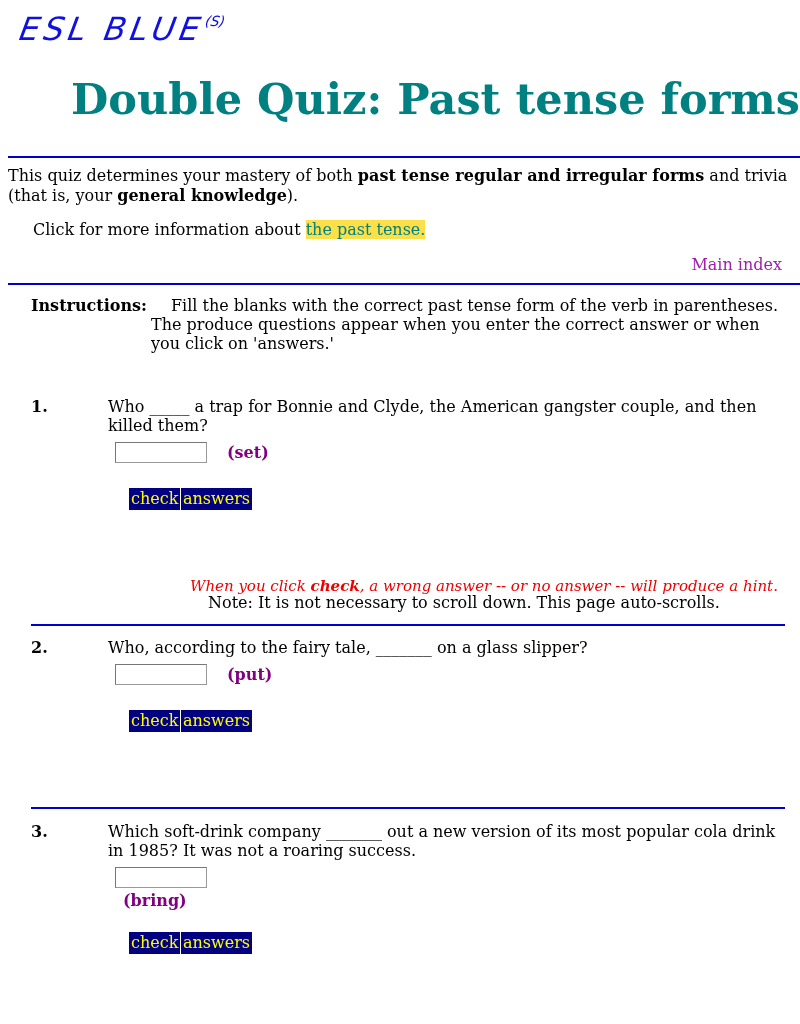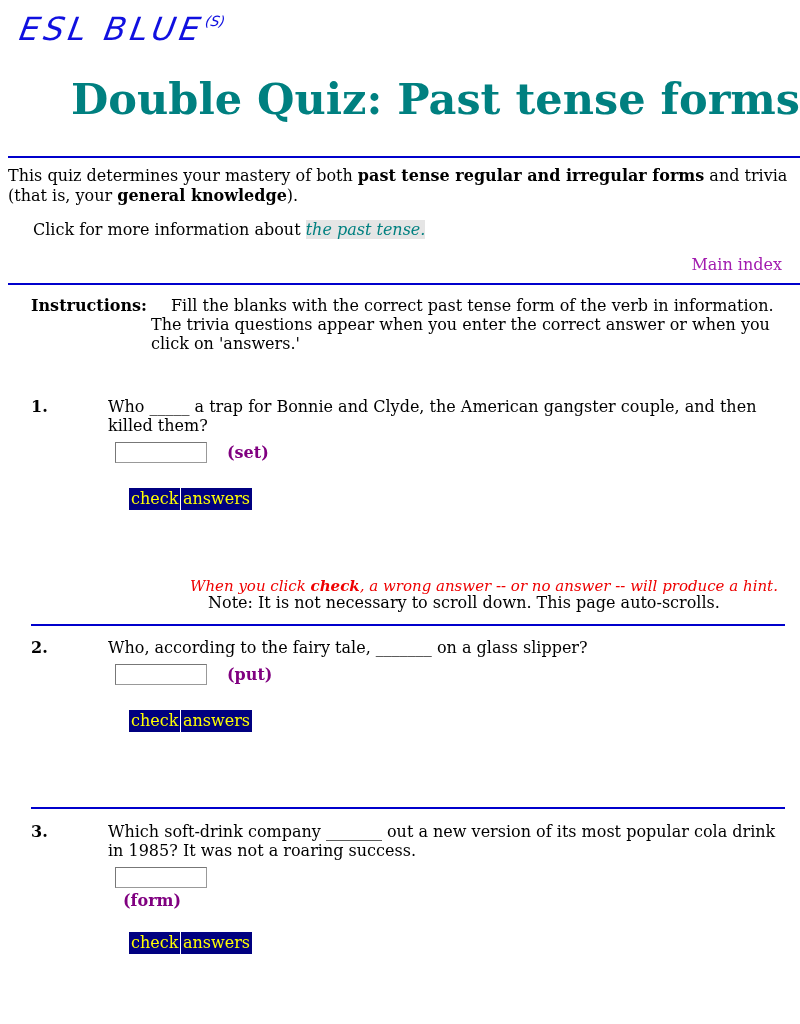--- a/index.html
+++ b/index.html
@@ -19,21 +19,21 @@
     font-family: "DejaVu Serif", serif; font-weight: bold;
     color: #008080; font-size: 43px; margin: 0;
   }
   .hr {
     position: absolute; height: 2px; background: #0000cc;
   }
   .intro {
     position: absolute; left: 8px; top: 166px; width: 790px; line-height: 20px;
   }
   .more-info { position: absolute; left: 33px; top: 220px; }
-  .more-info a { color: #008080; background: #e5e5e5; text-decoration: none; font-style: italic; }
+  .more-info a { color: #008080; background: #fde047; text-decoration: none; }
   .main-index { position: absolute; right: 18px; top: 255px; color: #a21caf; text-decoration: none; margin-left: 40px; }
   .instr-label { position: absolute; left: 31px; top: 296px; font-weight: bold; text-align: right; }
   .instr-text {
     position: absolute; left: 151px; top: 296px; width: 640px;
     line-height: 19px; text-indent: 20px;
   }
   .qnum { position: absolute; left: 31px; font-weight: bold; }
   .qtext { position: absolute; left: 108px; width: 680px; line-height: 19px; }
   .qinput {
     position: absolute; left: 115px; width: 90px; height: 19px;
@@ -63,21 +63,21 @@
 
 <div class="intro"><span>This quiz determines your mastery of both </span><b>past tense regular and irregular forms</b><span> and trivia (that is, your </span><b>general knowledge</b><span>).</span></div>
 
 <div class="more-info"><span>Click for more information about </span><a href="#">the past tense.</a></div>
 
 <a href="#" class="main-index">Main index</a>
 
 <div class="hr" style="left:8px; width:792px; top:283px;"></div>
 
 <div class="instr-label">Instructions:</div>
-<div class="instr-text">Fill the blanks with the correct past tense form of the verb in information. The trivia questions appear when you enter the correct answer or when you click on 'answers.'</div>
+<div class="instr-text">Fill the blanks with the correct past tense form of the verb in parentheses. The produce questions appear when you enter the correct answer or when you click on 'answers.'</div>
 
 <div class="qnum" style="top:397px;">1.</div>
 <div class="qtext" style="top:397px;">Who _____ a trap for Bonnie and Clyde, the American gangster couple, and then killed them?</div>
 <input class="qinput" style="top: 442px;" type="text" value="">
 <div class="verb" style="left:227px; top:443px;">(set)</div>
 <button class="btn" style="left:129px; top:488px;">check</button>
 <button class="btn" style="left:181px; top:488px;">answers</button>
 
 <div class="hint"><span>When you click </span><b>check</b><span>, a wrong answer -- or no answer -- will produce a hint.</span></div>
 <div class="note">Note: It is not necessary to scroll down. This page auto-scrolls.</div>
@@ -89,15 +89,15 @@
 <input class="qinput" style="top: 664px;" type="text" value="">
 <div class="verb" style="left:227px; top:665px;">(put)</div>
 <button class="btn" style="left:129px; top:710px;">check</button>
 <button class="btn" style="left:181px; top:710px;">answers</button>
 
 <div class="hr" style="left:31px; width:754px; top:807px;"></div>
 
 <div class="qnum" style="top:822px;">3.</div>
 <div class="qtext" style="top:822px;">Which soft-drink company _______ out a new version of its most popular cola drink in 1985? It was not a roaring success.</div>
 <input class="qinput" style="top: 867px;" type="text" value="">
-<div class="verb" style="left:123px; top:891px;">(form)</div>
+<div class="verb" style="left:123px; top:891px;">(bring)</div>
 <button class="btn" style="left:129px; top:932px;">check</button>
 <button class="btn" style="left:181px; top:932px;">answers</button>
 
 </body></html>

